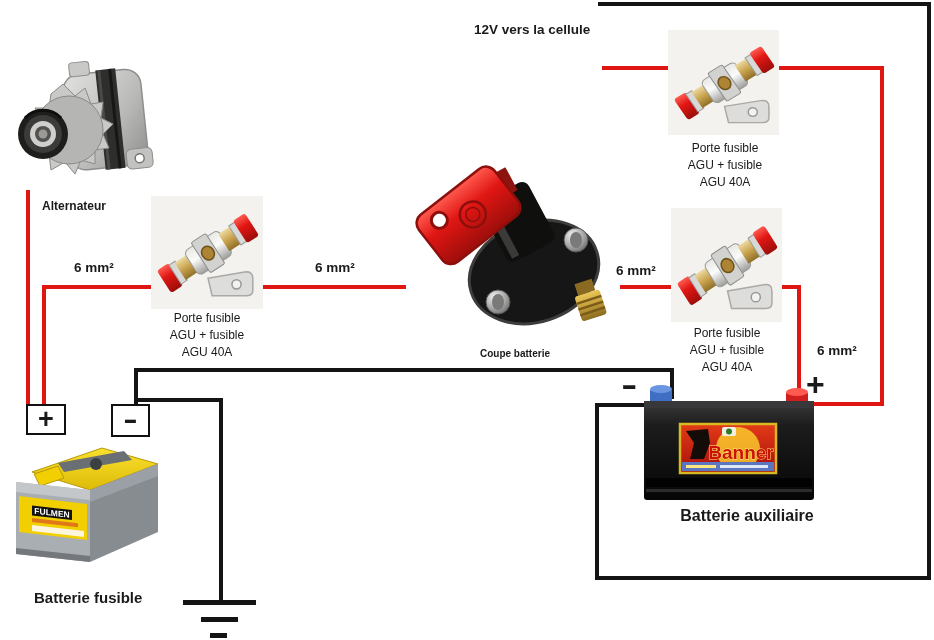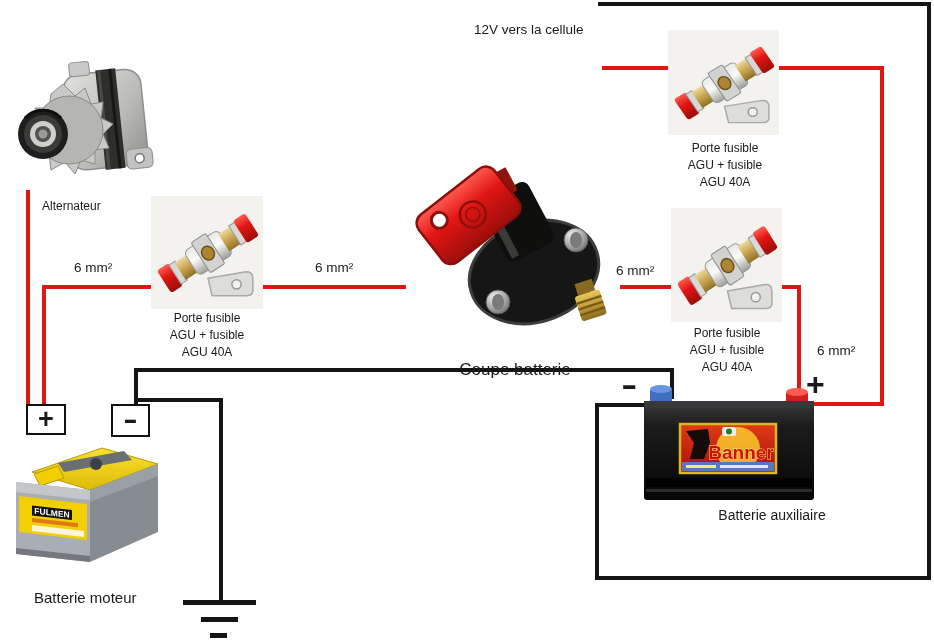--- a/index.html
+++ b/index.html
@@ -10,21 +10,21 @@
     --fuse-bg:#f3f2ef;
   }
   html,body{margin:0;padding:0;background:#888;}
   #canvas{
     position:relative;width:934px;height:640px;margin:0 auto;
     background:var(--background);overflow:hidden;
     font-family:"Liberation Sans","DejaVu Sans",sans-serif;color:var(--text);
   }
   .wire{position:absolute;background:var(--wire-black);}
   .wire.red{background:var(--wire-red);}
-  .lbl{position:absolute;white-space:nowrap;font-size:13.5px;}
+  .lbl{position:absolute;white-space:nowrap;font-size:13.5px;font-weight:bold;}
   .lbl.center{text-align:center;white-space:normal;}
   .fuse-lbl{position:absolute;width:124px;text-align:center;font-size:12px;line-height:17px;}
   .term-box{
     position:absolute;background:#fff;border:2.5px solid #111;
     display:flex;align-items:center;justify-content:center;
     font-weight:bold;font-size:27px;line-height:1;
   }
   .term-sign{position:absolute;font-weight:bold;font-size:32px;line-height:1;}
   .img{position:absolute;}
   .gndbar{position:absolute;background:var(--wire-black);height:5px;}
@@ -271,17 +271,17 @@
     <div>Porte fusible</div>
     <div>AGU + fusible</div>
     <div>AGU 40A</div>
   </div>
   <div class="fuse-lbl" style="left:663px;top:140px">
     <div>Porte fusible</div>
     <div>AGU + fusible</div>
     <div>AGU 40A</div>
   </div>
 
-  <div class="lbl center" style="left:445px;top:360px;width:140px;font-size:17px">Coupe batterie</div>
-  <div class="lbl" style="left:34px;top:589px;font-size:15px">Batterie moteur</div>
-  <div class="lbl center" style="left:697px;top:507px;width:150px;font-size:14px">Batterie auxiliaire</div>
+  <div class="lbl center" style="left:445px;top:348px;width:140px;font-size:10px">Coupe batterie</div>
+  <div class="lbl" style="left:34px;top:589px;font-size:15px">Batterie fusible</div>
+  <div class="lbl center" style="left:672px;top:507px;width:150px;font-size:16px">Batterie auxiliaire</div>
 
 </div>
 
 </body></html>

